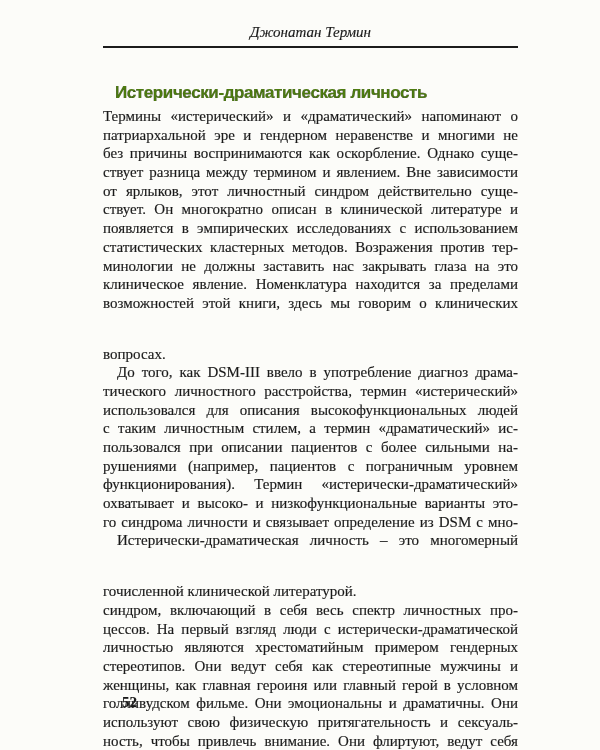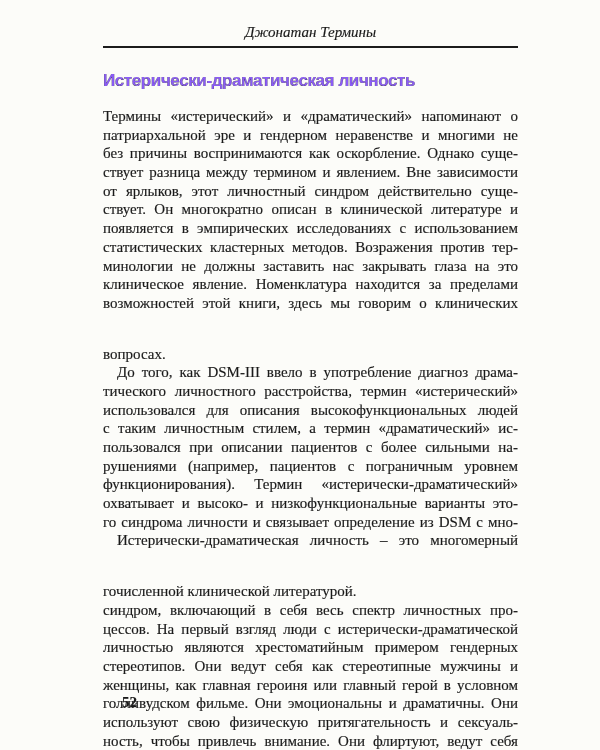--- a/index.html
+++ b/index.html
@@ -33,27 +33,27 @@
     left: 103px;
     width: 415px;
     height: 2px;
     background: #1c1c1c;
   }
   .chapter-heading {
     position: absolute;
     top: 71px;
     left: 103px;
     width: 415px;
-    margin: 0;
+    margin: 12px;
     font-family: "Liberation Sans", sans-serif;
     font-weight: 700;
     font-size: 17px;
     letter-spacing: -0.4px;
     line-height: 20px;
-    color: #8b5cf6;
+    color: #4d7c0f;
     -webkit-text-stroke: 0.2px #121212;
   }
   .body-text {
     position: absolute;
     top: 107px;
     left: 103px;
     width: 415px;
     font-size: 15px;
   }
   .line {
@@ -71,21 +71,21 @@
     left: 122px;
     font-size: 15px;
     font-weight: 700;
     line-height: 17px;
   }
 </style>
 </head>
 <body>
 
 <div class="page">
-  <div class="running-head">Джонатан Термины</div>
+  <div class="running-head">Джонатан Термин</div>
   <div class="head-rule"></div>
   <h1 class="chapter-heading">Истерически-драматическая личность</h1>
   <div class="body-text">
       <div class="line">Термины «истерический» и «драматический» напоминают о</div>
       <div class="line">патриархальной эре и гендерном неравенстве и многими не</div>
       <div class="line">без причины воспринимаются как оскорбление. Однако суще-</div>
       <div class="line">ствует разница между термином и явлением. Вне зависимости</div>
       <div class="line">от ярлыков, этот личностный синдром действительно суще-</div>
       <div class="line">ствует. Он многократно описан в клинической литературе и</div>
       <div class="line">появляется в эмпирических исследованиях с использованием</div>

